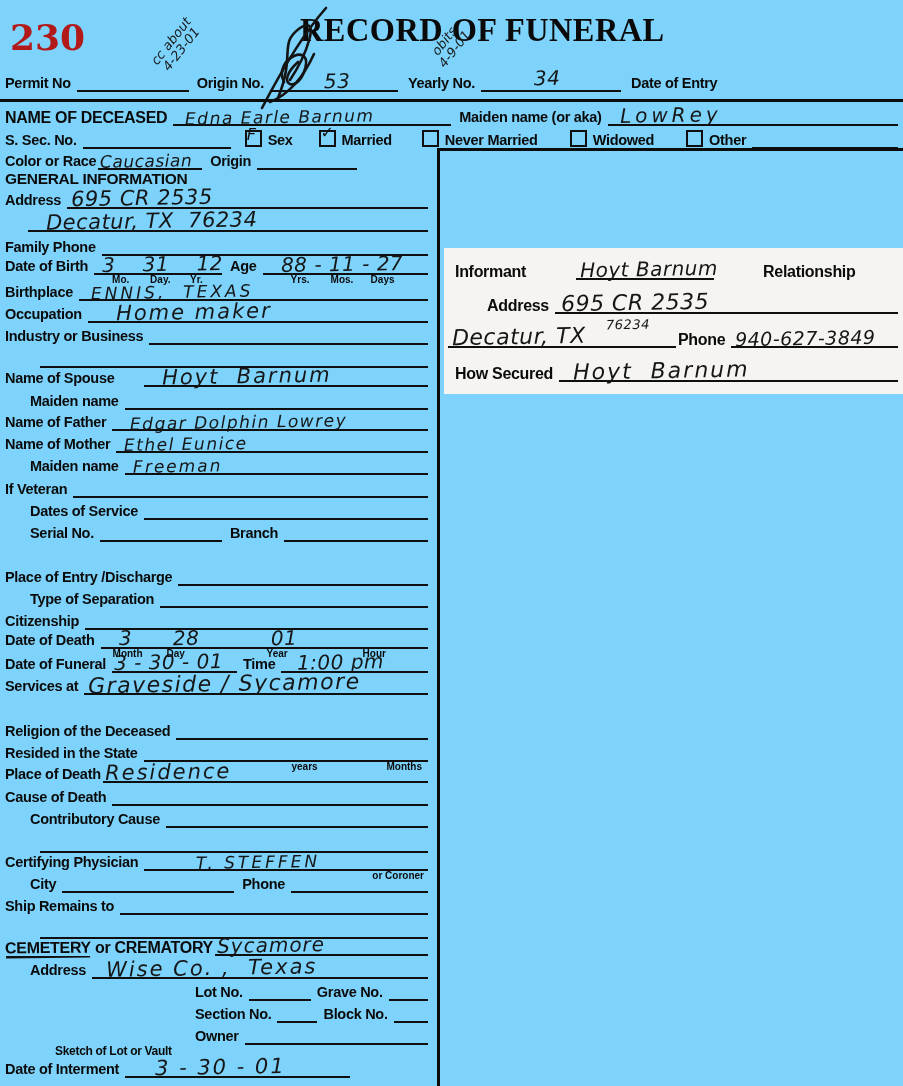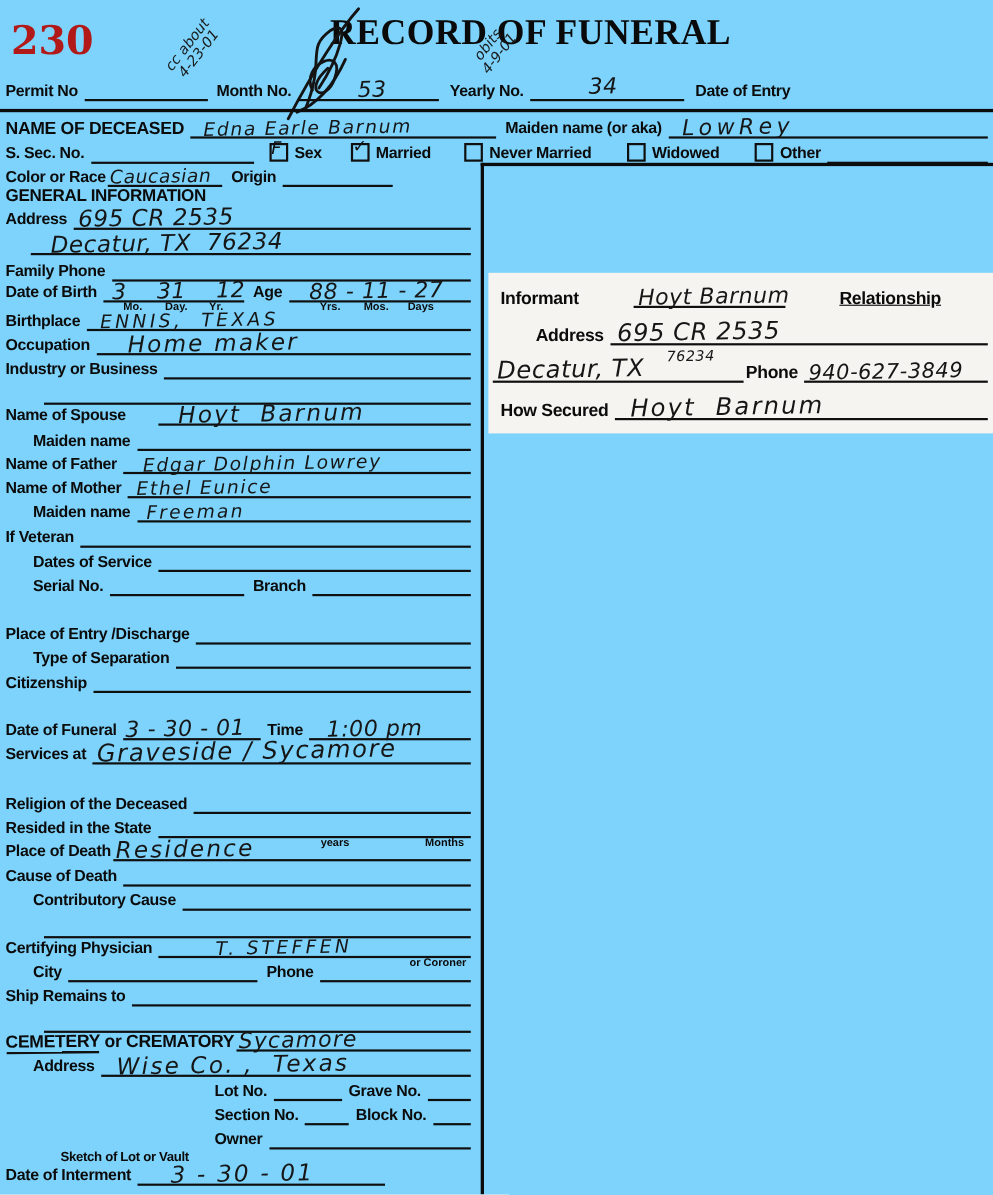--- a/index.html
+++ b/index.html
@@ -51,21 +51,21 @@
     </g>
   </svg>
   <div class="scrib" style="left:428px;top:32px;">
     <span>obits</span><br>
     <span>4-9-01</span>
   </div>
 
   <div class="row" style="left:5px;top:72px;width:893px;">
     <span class="lbl">Permit No</span>
     <span class="ln f" style="width:112px;"></span>
-    <span class="lbl" style="margin-left:8px;">Month No.</span>
+    <span class="lbl" style="margin-left:8px;">Origin No.</span>
     <span class="ln f" style="width:128px;">
         <span class="hw big" style="left:42%;">53</span>
       </span>
     <span class="lbl" style="margin-left:10px;">Yearly No.</span>
     <span class="ln f" style="width:140px;">
         <span class="hw big" style="left:38%;bottom:0px;">34</span>
       </span>
     <span class="lbl" style="margin-left:10px;">Date of Entry</span>
   </div>
   <div class="bar" style="left:0;top:99px;width:903px;height:3px;"></div>
@@ -228,20 +228,32 @@
   <div class="row" style="left:30px;top:588px;width:398px;">
     <span class="lbl">Type of Separation</span>
     <span class="ln"></span>
   </div>
 
   <div class="row" style="left:5px;top:610px;width:423px;">
     <span class="lbl">Citizenship</span>
     <span class="ln"></span>
   </div>
 
+  <div class="row" style="left:5px;top:629px;width:423px;">
+    <span class="lbl">Date of Death</span>
+    <span class="ln">
+      <span class="hw big" style="left:18px;">3</span>
+      <span class="hw big" style="left:72px;">28</span>
+      <span class="hw big" style="left:170px;">01</span>
+      <span class="sub" style="left:12px;">Month</span>
+      <span class="sub" style="left:66px;">Day</span>
+      <span class="sub" style="left:166px;">Year</span>
+      <span class="sub" style="left:262px;">Hour</span>
+    </span>
+  </div>
 
   <div class="row" style="left:5px;top:653px;width:423px;">
     <span class="lbl">Date of Funeral</span>
     <span class="ln f" style="width:125px;">
         <span class="hw big" style="left:2px;">3 - 30 - 01</span>
       </span>
     <span class="lbl" style="margin-left:6px;">Time</span>
     <span class="ln">
         <span class="hw big" style="left:16px;">1:00 pm</span>
       </span>
@@ -357,21 +369,21 @@
 
   <div class="bar" style="left:437px;top:148px;width:3px;height:938px;"></div>
   <div class="bar" style="left:437px;top:148px;width:466px;height:3px;"></div>
   <div style="position:absolute;left:444px;top:248px;width:459px;height:146px;background:#f5f4f1;"></div>
 
   <div class="row" style="left:455px;top:260px;width:443px;gap:44px;">
     <span class="lbl big">Informant</span>
     <span class="ln f" style="width:138px;border-bottom-width:2.5px;">
         <span class="hw" style="left:4px;font-size:20px;">Hoyt Barnum</span>
       </span>
-    <span class="lbl big" style="margin-left:5px;text-decoration:underline;">Relationship</span>
+    <span class="lbl big" style="margin-left:5px;">Relationship</span>
     <span class="ln" style="border-bottom-width:2.5px;">
         <span class="hw" style="left:4px;font-size:20px;letter-spacing:1px;">Husband</span>
       </span>
   </div>
 
   <div class="row" style="left:487px;top:294px;width:411px;">
     <span class="lbl big">Address</span>
     <span class="ln" style="border-bottom-width:2.5px;">
         <span class="hw" style="left:6px;font-size:22px;">695 CR 2535</span>
       </span>

